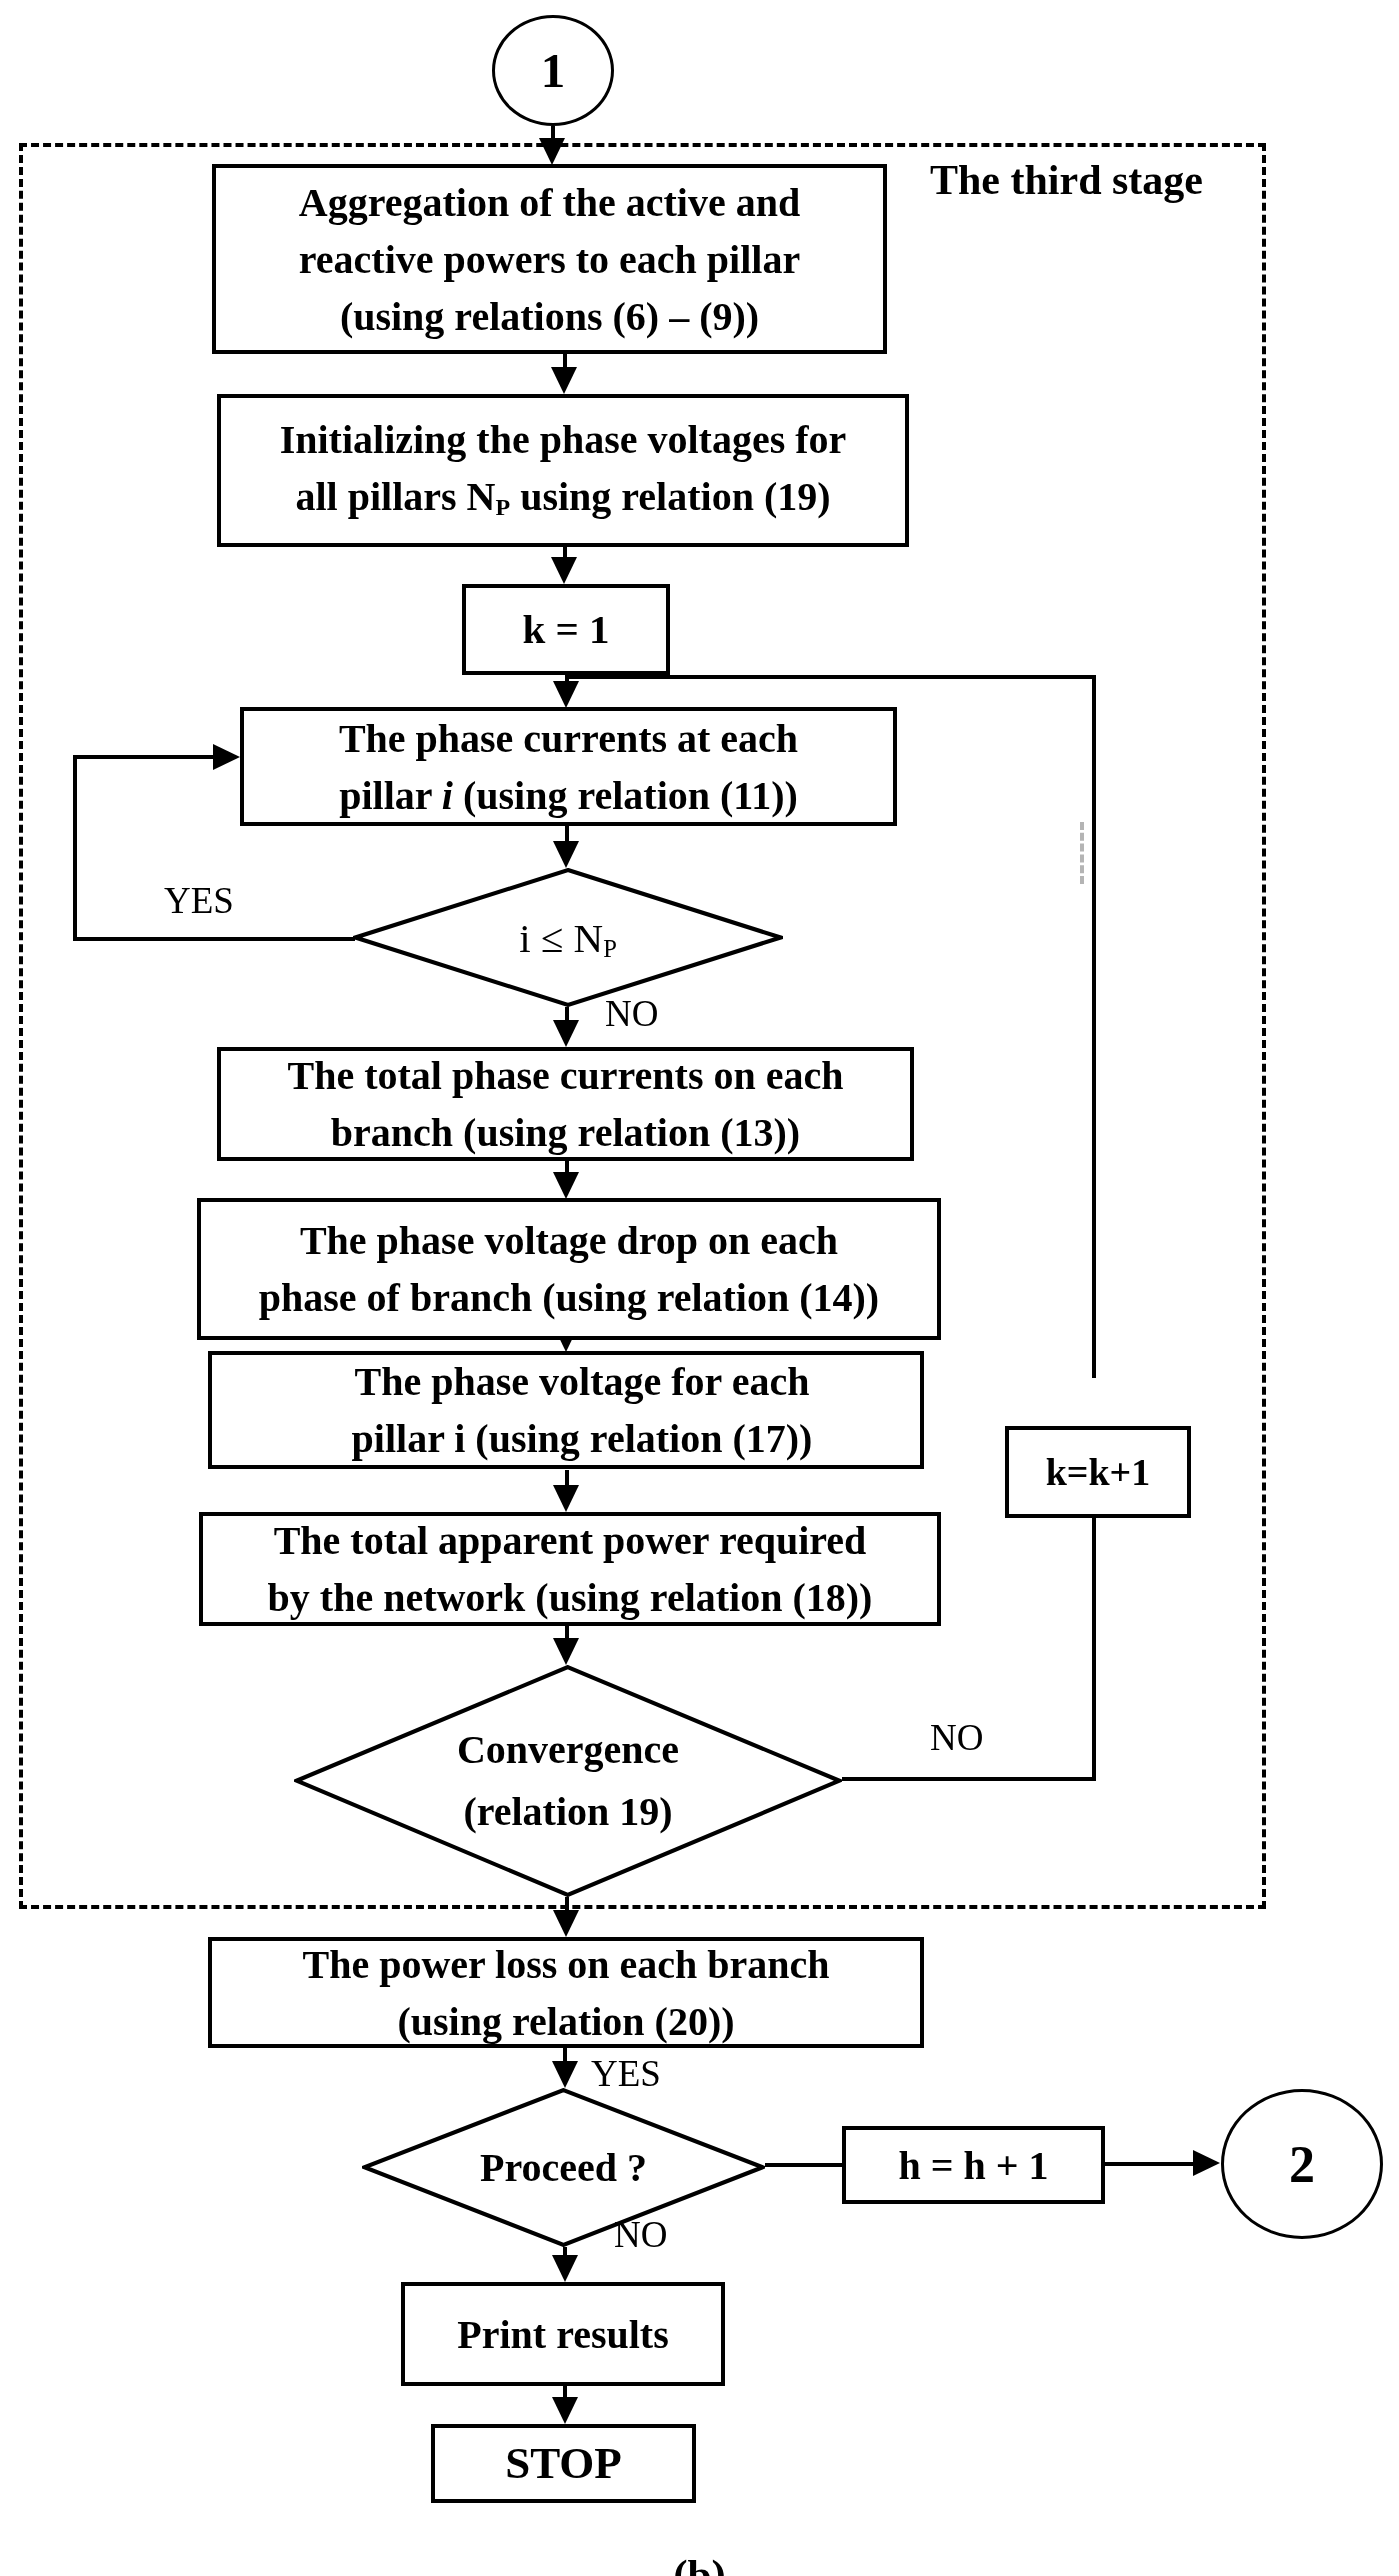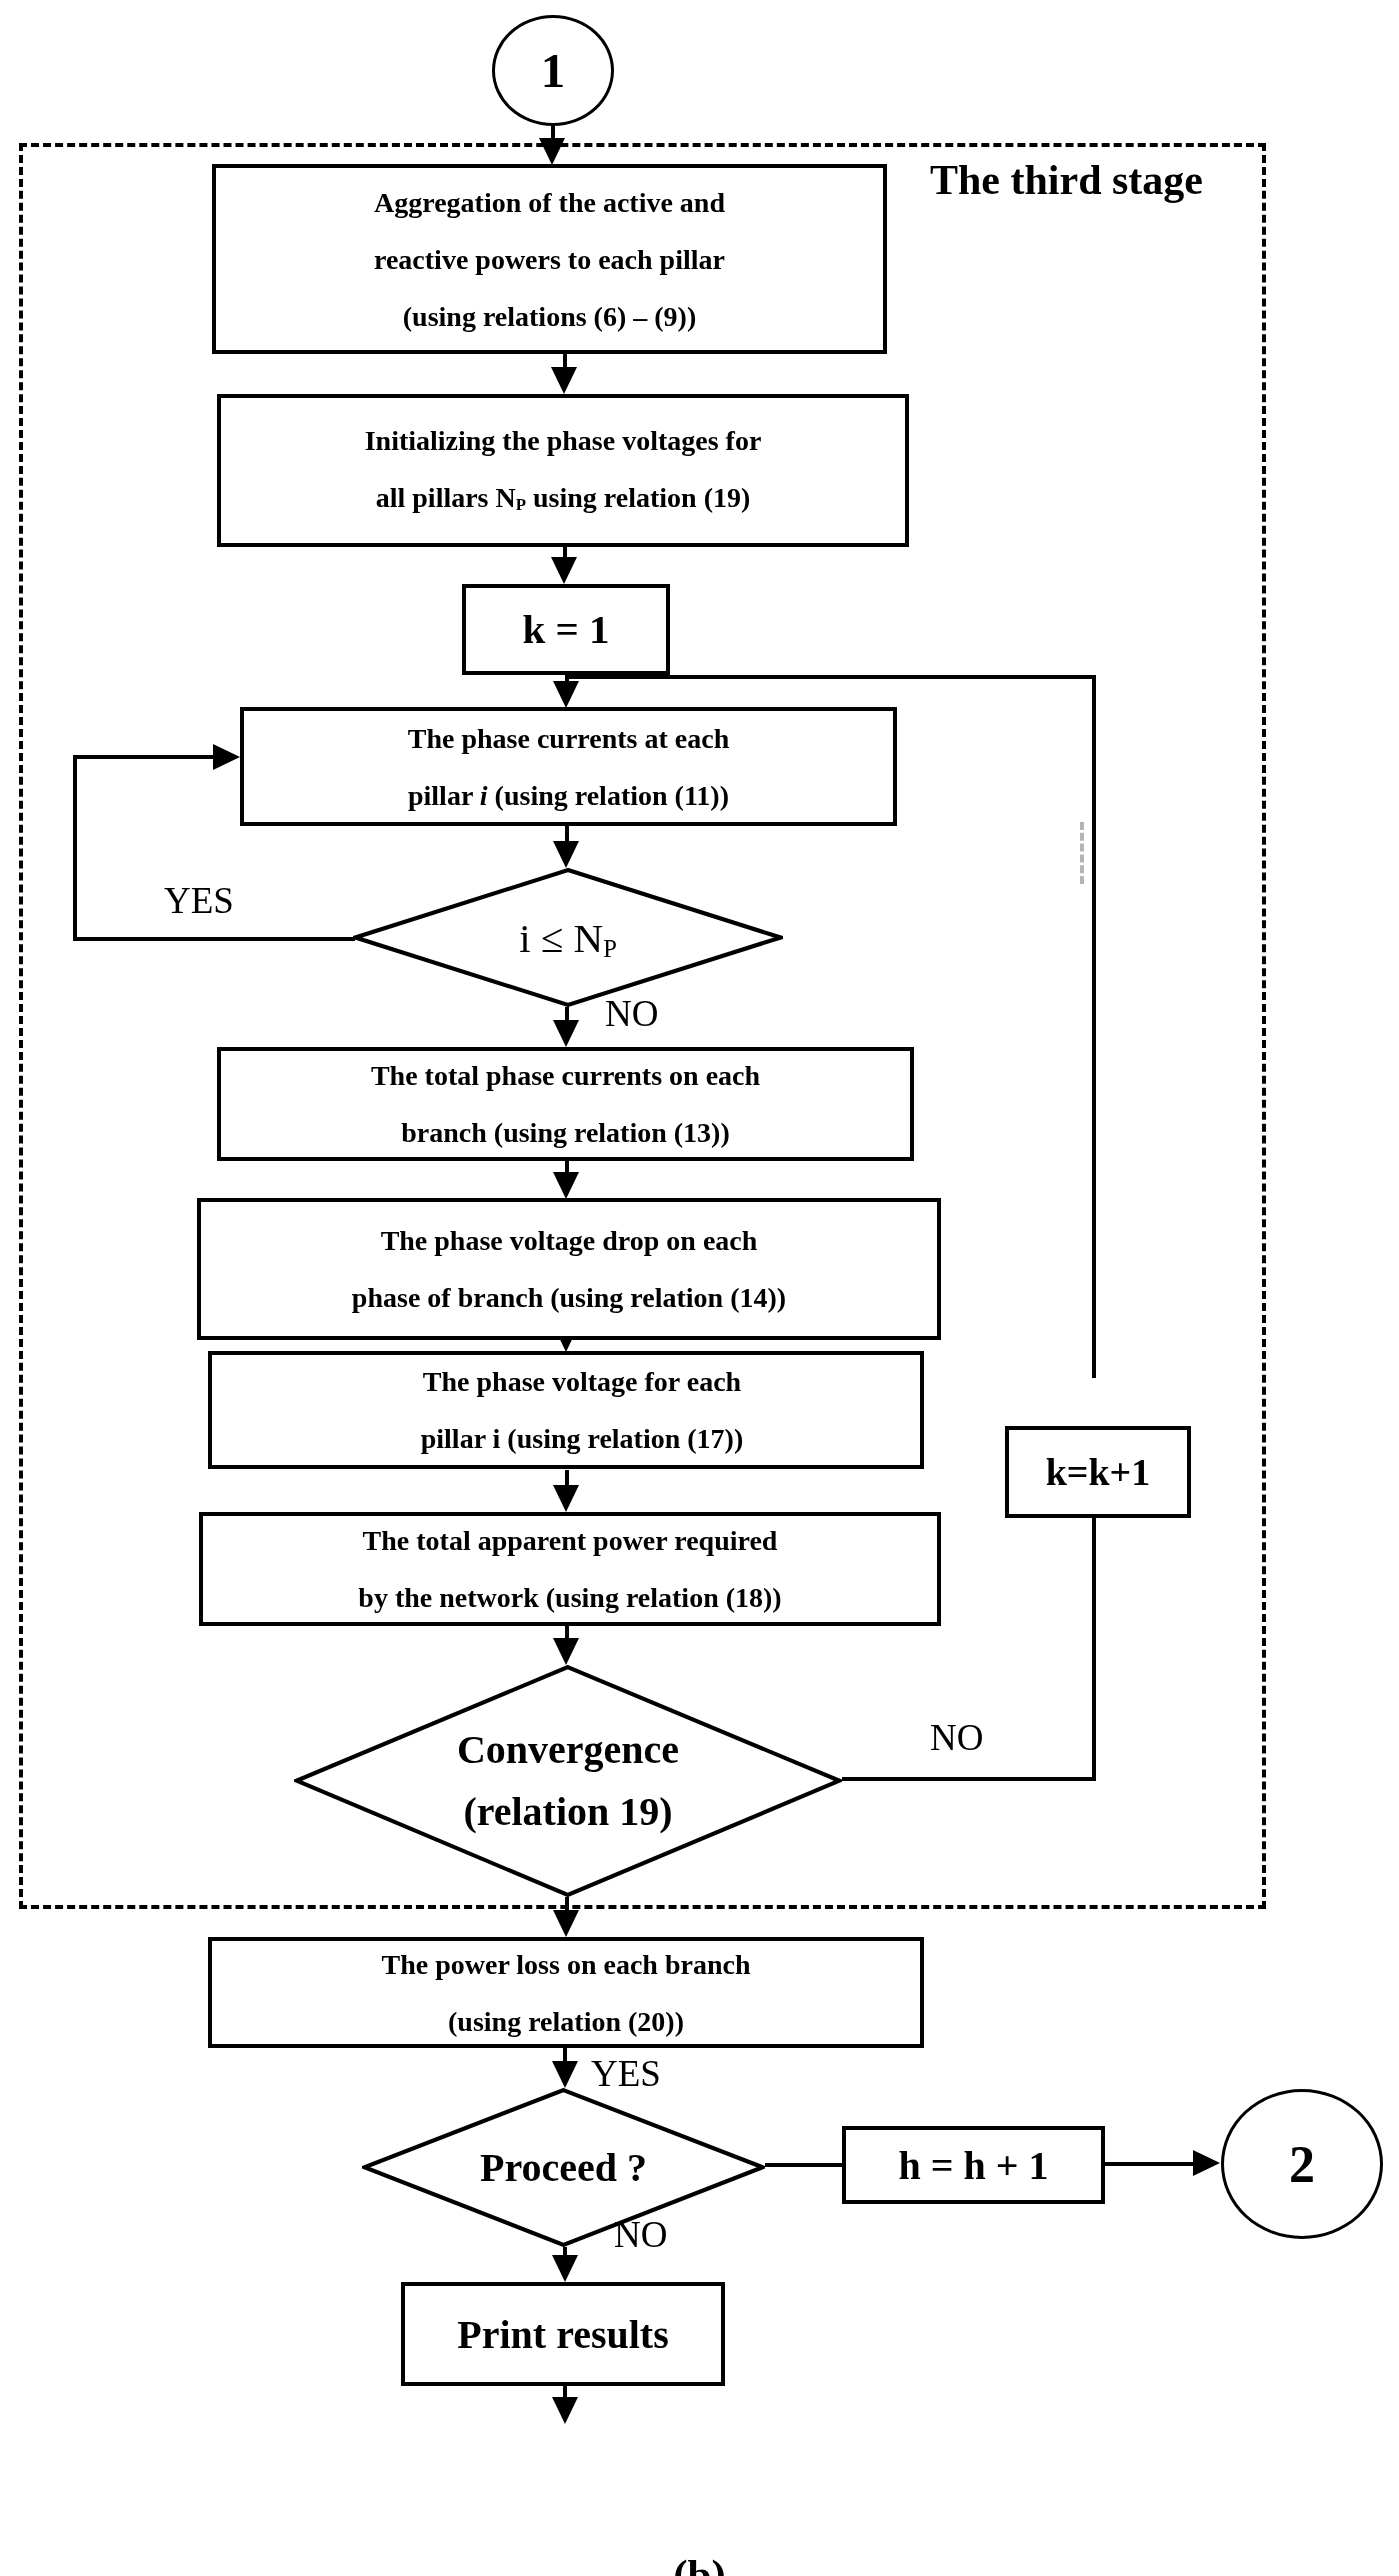--- a/index.html
+++ b/index.html
@@ -7,21 +7,21 @@
           font-family:"Liberation Serif","DejaVu Serif",serif;color:#000;overflow:hidden;}
   .dashed-stage{position:absolute;border:4.1px dashed #000;background:transparent;z-index:1;}
   .artifact{position:absolute;border-left:4.6px dashed #b4b4b4;z-index:1;}
   .hline,.vline{position:absolute;background:#000;z-index:2;}
   .arrow-d{position:absolute;width:0;height:0;border-left:13.4px solid transparent;
            border-right:13.4px solid transparent;border-top:27px solid #000;z-index:2;}
   .arrow-r{position:absolute;width:0;height:0;border-top:13.4px solid transparent;
            border-bottom:13.4px solid transparent;border-left:27px solid #000;z-index:2;}
   .box{position:absolute;box-sizing:border-box;background:#fff;border:4.1px solid #000;
        display:flex;flex-direction:column;align-items:center;justify-content:center;
-       text-align:center;font-weight:bold;font-size:28px;line-height:57px;z-index:3;}
+       text-align:center;font-weight:bold;font-size:40px;line-height:57px;z-index:3;}
   .circle{position:absolute;box-sizing:border-box;background:#fff;border:3.1px solid #000;
           border-radius:50%;display:flex;align-items:center;justify-content:center;
           font-weight:bold;z-index:3;}
   .diamond-svg{position:absolute;z-index:3;}
   .diamond-text{position:absolute;display:flex;flex-direction:column;align-items:center;
                 justify-content:center;text-align:center;z-index:4;}
   .lbl{position:absolute;font-size:37px;font-weight:400;z-index:4;white-space:nowrap;}
   .stage-label{position:absolute;font-size:42px;font-weight:bold;z-index:4;white-space:nowrap;}
   .caption{position:absolute;left:0;width:1399px;text-align:center;font-size:43px;
            font-weight:bold;z-index:4;}
@@ -175,20 +175,23 @@
   </div>
 
   <div class="circle" style="left:1221px;top:2089px;width:162px;height:150px;font-size:52px;">
     <span>2</span>
   </div>
 
   <div class="box" style="left:401px;top:2282px;width:324px;height:104px;font-size:40px;">
     <span>Print results</span>
   </div>
 
+  <div class="box" style="left:431px;top:2424px;width:265px;height:79px;font-size:45px;">
+    <span>STOP</span>
+  </div>
 
   <div class="lbl" style="left:164px;top:879px;">YES</div>
   <div class="lbl" style="left:605px;top:992px;">NO</div>
   <div class="lbl" style="left:930px;top:1716px;">NO</div>
   <div class="lbl" style="left:591px;top:2052px;">YES</div>
   <div class="lbl" style="left:614px;top:2213px;">NO</div>
 
   <div class="caption" style="top:2550px;">(b)</div>
 
 </div>

